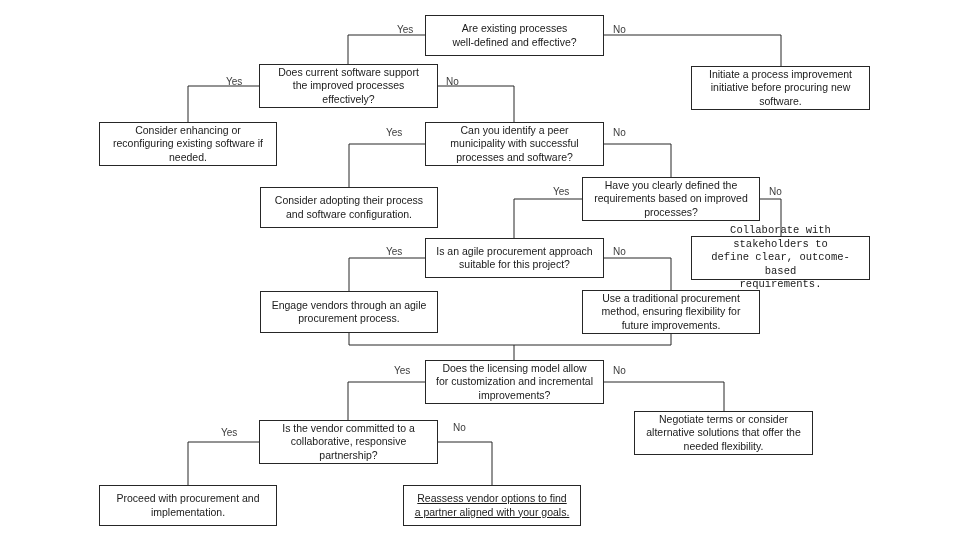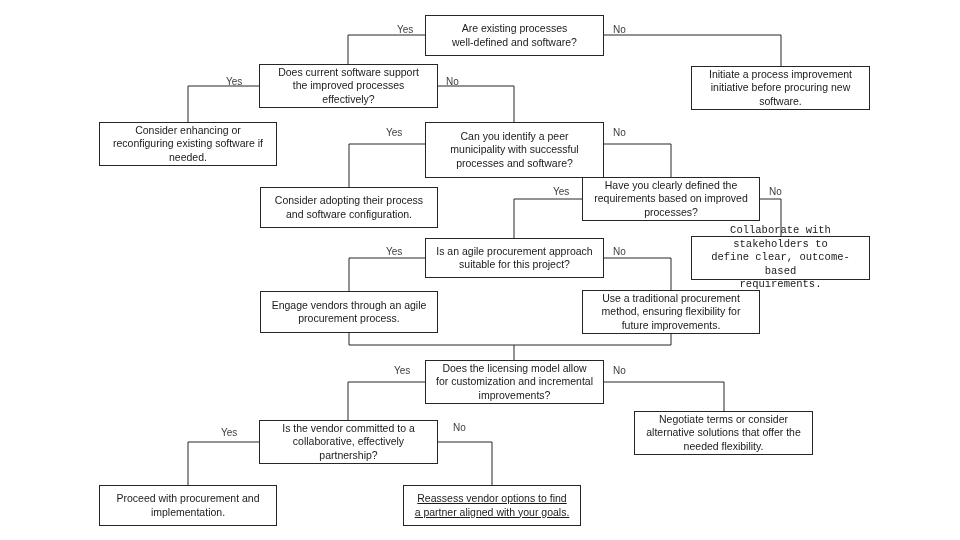--- a/index.html
+++ b/index.html
@@ -65,31 +65,31 @@
       <path d="M604,258 L671,258 L671,290" fill="none" stroke="#262626" stroke-width="1"></path>
       <path d="M349,333 L349,345 L514,345 L514,360" fill="none" stroke="#262626" stroke-width="1"></path>
       <path d="M671,334 L671,345 L514,345" fill="none" stroke="#262626" stroke-width="1"></path>
       <path d="M425,382 L348,382 L348,420" fill="none" stroke="#262626" stroke-width="1"></path>
       <path d="M604,382 L724,382 L724,411" fill="none" stroke="#262626" stroke-width="1"></path>
       <path d="M259,442 L188,442 L188,485" fill="none" stroke="#262626" stroke-width="1"></path>
       <path d="M438,442 L492,442 L492,485" fill="none" stroke="#262626" stroke-width="1"></path>
     </svg>
   <div id="nodes-layer">
       <div class="node decision" style="left: 425px; top: 15px; width: 179px; height: 41px; border-color: rgb(38, 38, 38); color: rgb(26, 26, 26);">Are existing processes
-well-defined and software?</div>
+well-defined and effective?</div>
       <div class="node outcome" style="left: 691px; top: 66px; width: 179px; height: 44px; border-color: rgb(38, 38, 38); color: rgb(26, 26, 26);">Initiate a process improvement
 initiative before procuring new
 software.</div>
       <div class="node decision" style="left: 259px; top: 64px; width: 179px; height: 44px; border-color: rgb(38, 38, 38); color: rgb(26, 26, 26);">Does current software support
 the improved processes
 effectively?</div>
       <div class="node outcome" style="left: 99px; top: 122px; width: 178px; height: 44px; border-color: rgb(38, 38, 38); color: rgb(26, 26, 26);">Consider enhancing or
 reconfiguring existing software if
 needed.</div>
-      <div class="node decision" style="left: 425px; top: 122px; width: 179px; height: 56px; border-color: rgb(38, 38, 38); color: rgb(26, 26, 26);">Can you identify a peer
+      <div class="node decision" style="left: 425px; top: 122px; width: 179px; height: 44px; border-color: rgb(38, 38, 38); color: rgb(26, 26, 26);">Can you identify a peer
 municipality with successful
 processes and software?</div>
       <div class="node outcome" style="left: 260px; top: 187px; width: 178px; height: 41px; border-color: rgb(38, 38, 38); color: rgb(26, 26, 26); padding-left: 6px;">Consider adopting their process
 and software configuration.</div>
       <div class="node decision" style="left: 582px; top: 177px; width: 178px; height: 44px; border-color: rgb(38, 38, 38); color: rgb(26, 26, 26);">Have you clearly defined the
 requirements based on improved
 processes?</div>
       <div class="node outcome" style="left: 691px; top: 236px; width: 179px; height: 44px; border-color: rgb(38, 38, 38); color: rgb(26, 26, 26); font-family: Liberation Mono, monospace;">Collaborate with stakeholders to
 define clear, outcome-based
 requirements.</div>
@@ -100,21 +100,21 @@
       <div class="node outcome" style="left: 582px; top: 290px; width: 178px; height: 44px; border-color: rgb(38, 38, 38); color: rgb(26, 26, 26);">Use a traditional procurement
 method, ensuring flexibility for
 future improvements.</div>
       <div class="node decision" style="left: 425px; top: 360px; width: 179px; height: 44px; border-color: rgb(38, 38, 38); color: rgb(26, 26, 26);">Does the licensing model allow
 for customization and incremental
 improvements?</div>
       <div class="node outcome" style="left: 634px; top: 411px; width: 179px; height: 44px; border-color: rgb(38, 38, 38); color: rgb(26, 26, 26);">Negotiate terms or consider
 alternative solutions that offer the
 needed flexibility.</div>
       <div class="node decision" style="left: 259px; top: 420px; width: 179px; height: 44px; border-color: rgb(38, 38, 38); color: rgb(26, 26, 26);">Is the vendor committed to a
-collaborative, effectively
+collaborative, responsive
 partnership?</div>
       <div class="node outcome" style="left: 99px; top: 485px; width: 178px; height: 41px; border-color: rgb(38, 38, 38); color: rgb(26, 26, 26);">Proceed with procurement and
 implementation.</div>
       <div class="node outcome" style="left: 403px; top: 485px; width: 178px; height: 41px; border-color: rgb(38, 38, 38); color: rgb(26, 26, 26); text-decoration: underline;">Reassess vendor options to find
 a partner aligned with your goals.</div>
     </div>
   <div id="labels-layer">
       <div class="edge-label" style="left: 397px; top: 23px; color: rgb(60, 60, 60);">Yes</div>
       <div class="edge-label" style="left: 613px; top: 23px; color: rgb(60, 60, 60);">No</div>
       <div class="edge-label" style="left: 226px; top: 75px; color: rgb(60, 60, 60);">Yes</div>

